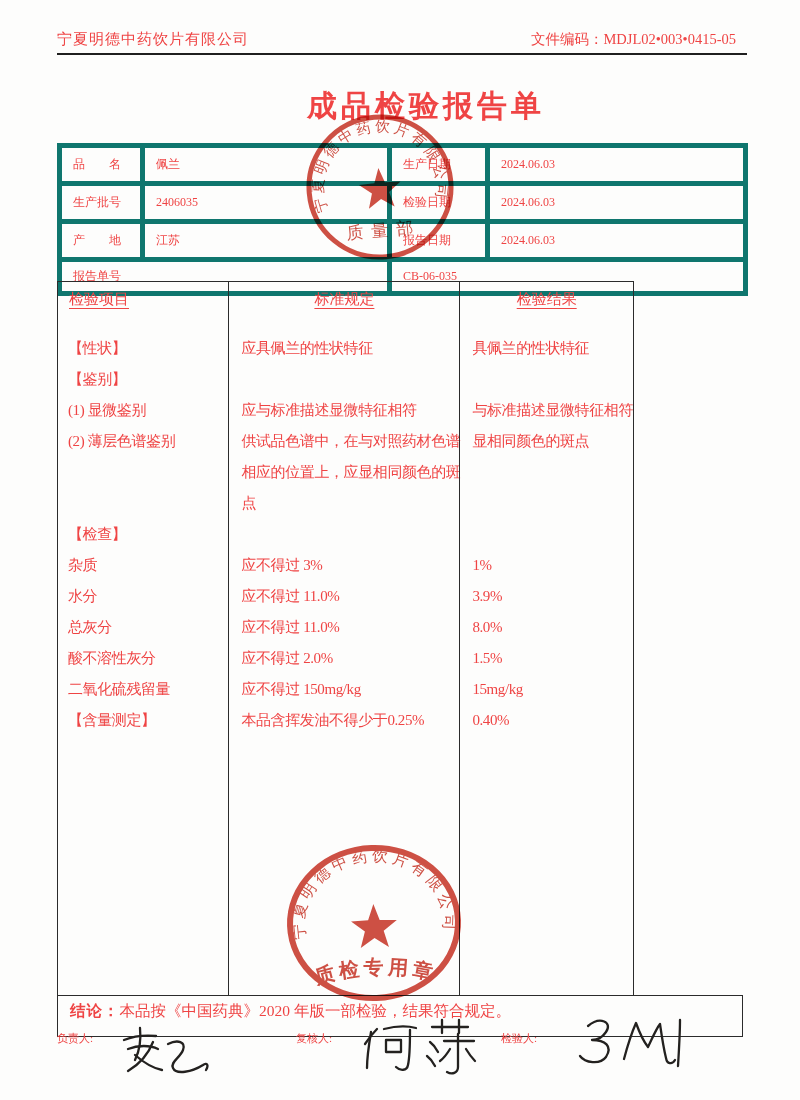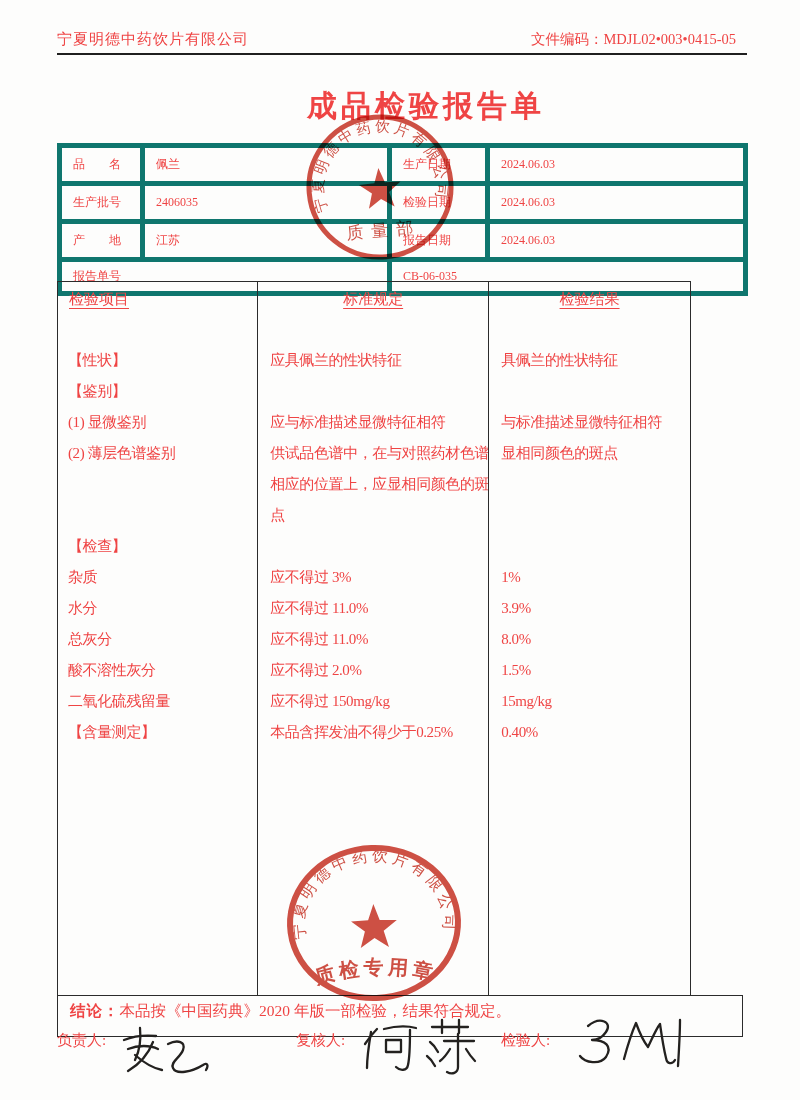--- a/index.html
+++ b/index.html
@@ -11,42 +11,42 @@
   .hdr-rule{position:absolute;left:57px;top:53px;width:690px;height:2px;background:#1f1f1f;}
   
   .title{position:absolute;left:0;top:86px;width:100%;text-align:center;
          font-size:30px;font-weight:bold;letter-spacing:4px;padding-left:26px;}
   
   table.info{position:absolute;left:57px;top:143px;width:686px;border-collapse:collapse;table-layout:fixed;}
   table.info td{border:5px solid #0f766e;font-size:12px;padding:0 0 0 11px;height:33px;
                 white-space:nowrap;overflow:hidden;}
   table.info tr.last td{height:29px;}
   
-  .main{position:absolute;left:57px;top:281px;width:634px;height:715px;
+  .main{position:absolute;left:57px;top:281px;width:577px;height:715px;
         border:1px solid #2b2b2b;display:flex;box-sizing:border-box;}
   .main .col{box-sizing:border-box;height:100%;}
   .main .col1{width:226px;}
   .main .col2{width:231px;border-left:1px solid #2b2b2b;}
   .main .col3{width:229px;border-left:1px solid #2b2b2b;}
   .main .chead{height:30px;padding-top:8px;font-size:15px;}
   .main .chead span{text-decoration:underline;text-underline-offset:4px;}
   .main .col1 .chead{padding-left:11px;text-align:left;}
   .main .col2 .chead,.main .col3 .chead{text-align:center;}
-  .main .lines{margin-top:25px;}
+  .main .lines{margin-top:13px;}
   .main .line{height:31px;line-height:31px;font-size:15px;letter-spacing:-0.4px;
               white-space:nowrap;overflow:visible;}
   .main .col1 .line{padding-left:10px;}
   .main .col2 .line,.main .col3 .line{padding-left:12px;}
   
   .concl{position:absolute;left:57px;top:995px;width:686px;height:42px;box-sizing:border-box;
          border:1px solid #2b2b2b;background:#fdfdfc;font-size:15.5px;line-height:30px;
          padding-left:12px;white-space:nowrap;}
   .concl b{font-weight:bold;letter-spacing:1px;}
   
-  .sig-label{position:absolute;top:1031px;font-size:15px;white-space:nowrap;}
+  .sig-label{position:absolute;top:1031px;font-size:11px;white-space:nowrap;}
   .sig-svg{position:absolute;}
   .sig-svg path{stroke:#23211f;stroke-width:2.3;fill:none;stroke-linecap:round;stroke-linejoin:round;}
   
   .stamp{position:absolute;mix-blend-mode:multiply;opacity:.88;}
   .stamp-top{left:300px;top:108px;transform:rotate(-5deg);}
   .stamp-bottom{left:284px;top:842px;transform:rotate(-2deg);}
   .stamp text{font-family:"Liberation Sans","DejaVu Sans",sans-serif;}
 </style>
 </head>
 <body>

